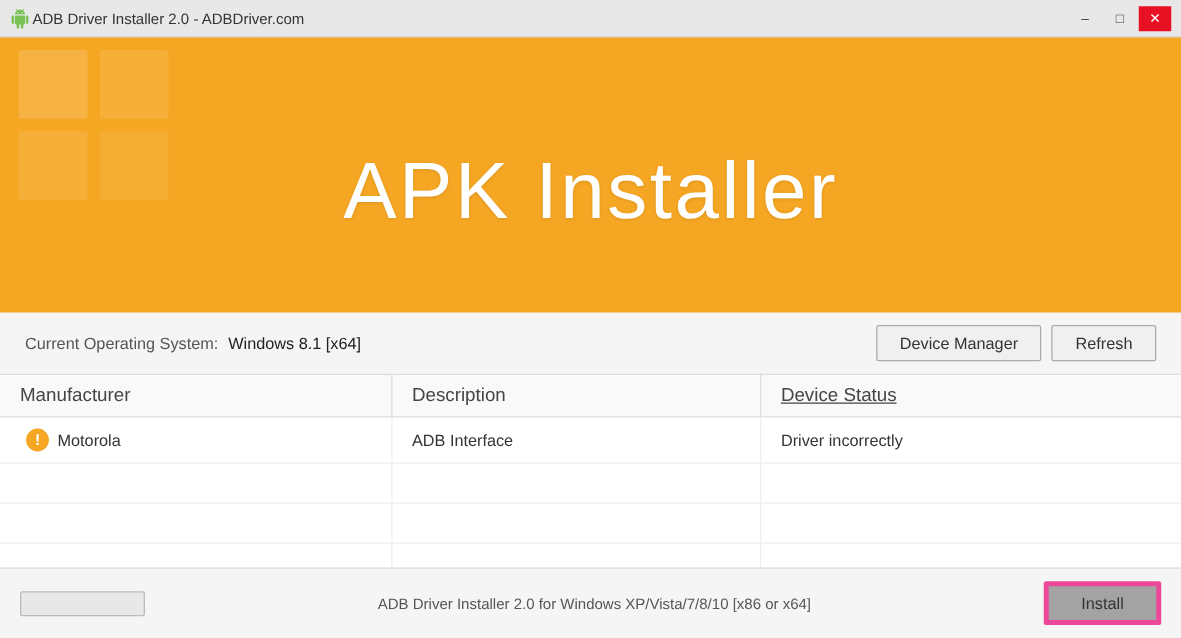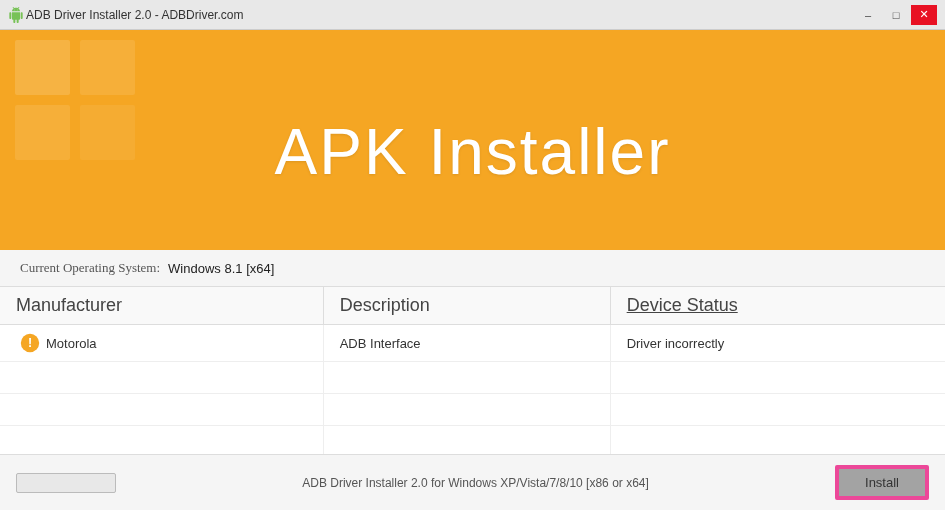--- a/index.html
+++ b/index.html
@@ -103,21 +103,20 @@
       flex-shrink: 0;
     }
     .os-info {
       display: flex;
       align-items: center;
       gap: 8px;
     }
     .os-label {
       color: #555;
       font-size: 13px;
-      font-family: Liberation Serif, serif;
     }
     .os-value {
       color: #222;
       font-size: 13px;
     }
     .info-buttons {
       display: flex;
       gap: 8px;
     }
     .btn {
@@ -141,21 +140,21 @@
       border-collapse: collapse;
     }
     .device-table th {
       background: #f9f9f9;
       border-bottom: 1px solid #ddd;
       border-right: 1px solid #ddd;
       padding: 8px 16px;
       text-align: left;
       font-weight: normal;
       color: #444;
-      font-size: 18px;
+      font-size: 15px;
     }
     .device-table th:last-child { border-right: none; text-decoration: underline; }
     .device-table td {
       padding: 8px 16px;
       border-bottom: 1px solid #eee;
       border-right: 1px solid #eee;
       color: #333;
       font-size: 13px;
     }
     .device-table td:last-child { border-right: none; }
@@ -240,20 +239,24 @@
       <rect x="15" y="75" width="55" height="55" fill="rgba(255,255,255,0.1)" rx="2"></rect>
       <rect x="80" y="75" width="55" height="55" fill="rgba(255,255,255,0.07)" rx="2"></rect>
     </svg>
     <span class="banner-title">APK Installer</span>
   </div>
 
   <div class="info-bar">
     <div class="os-info">
       <span class="os-label">Current Operating System:</span>
       <span class="os-value">Windows 8.1  [x64]</span>
+    </div>
+    <div class="info-buttons">
+      <button class="btn">Device Manager</button>
+      <button class="btn">Refresh</button>
     </div>
   </div>
 
   <div class="table-area">
     <table class="device-table">
       <thead>
         <tr>
           <th>Manufacturer</th>
           <th>Description</th>
           <th>Device Status</th>

